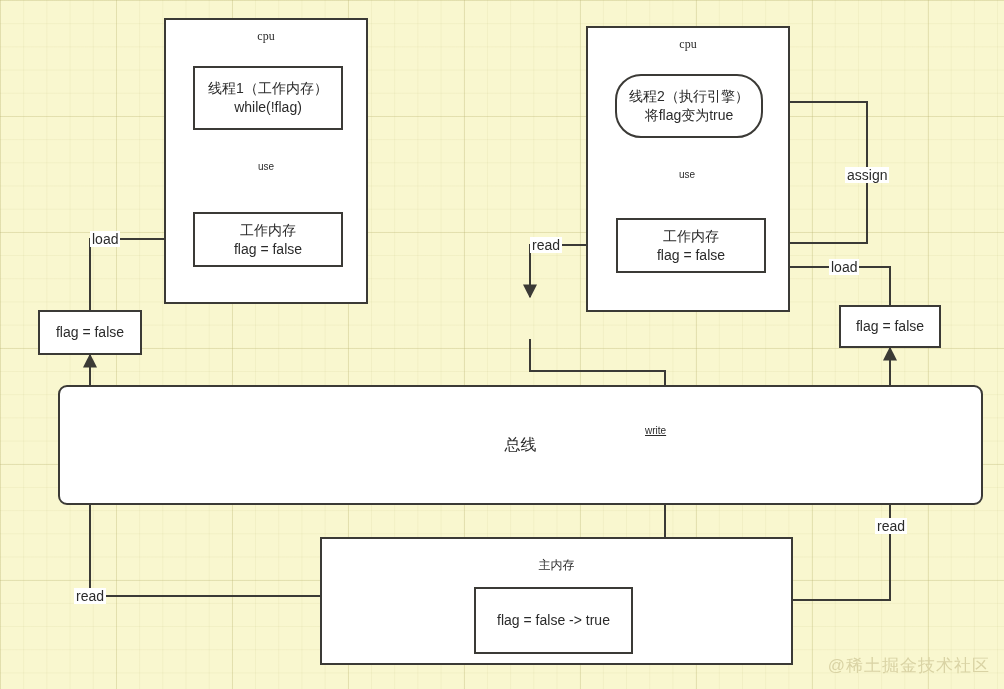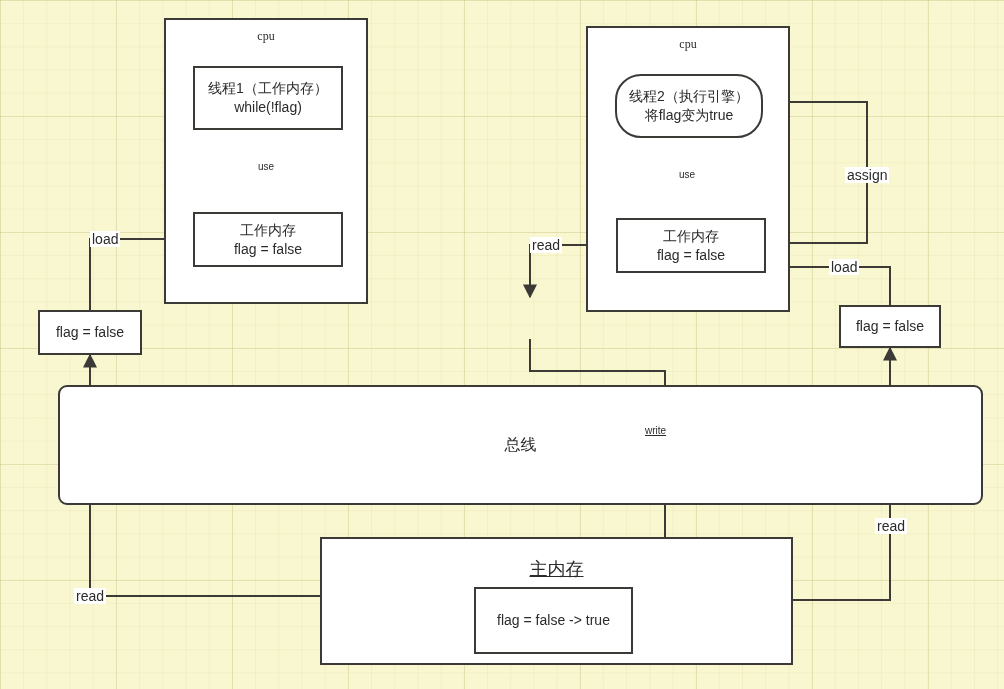--- a/index.html
+++ b/index.html
@@ -39,21 +39,21 @@
     text-align:center;
     white-space:pre-line;
   }
   .cpu-shell{
     justify-content:flex-start;
     padding-top:8px;
   }
   .cpu-title{font-size:12px;color:#2b2b2b;font-family:Liberation Serif, serif;}
   .bus{border-radius:9px;}
   .bus-label{font-size:16px;}
-  .mm-title{position:absolute;top:18px;left:0;right:0;text-align:center;font-size:18px;text-decoration:underline;}
+  .mm-title{position:absolute;top:18px;left:0;right:0;text-align:center;font-size:12px;}
 
   .edge-label{
     position:absolute;
     background:#ffffff;
     color:#2b2b2b;
     font-size:14px;
     line-height:16px;
     padding:0 2px;
     white-space:nowrap;
   }
@@ -139,14 +139,15 @@
   <div class="box" style="left:474px;top:587px;width:159px;height:67px;">flag = false -&gt; true</div>
 
   <div class="edge-label" style="left:90px;top:231px;">load</div>
   <div class="edge-label" style="left:74px;top:588px;">read</div>
   <div class="edge-label" style="left:530px;top:237px;">read</div>
   <div class="plain-label" style="left:645px;top:423px;text-decoration:underline;">write</div>
   <div class="edge-label" style="left:845px;top:167px;">assign</div>
   <div class="edge-label" style="left:829px;top:259px;">load</div>
   <div class="edge-label" style="left:875px;top:518px;">read</div>
 
+  <div class="watermark">@稀土掘金技术社区</div>
 
 </div>
 
 </body></html>

